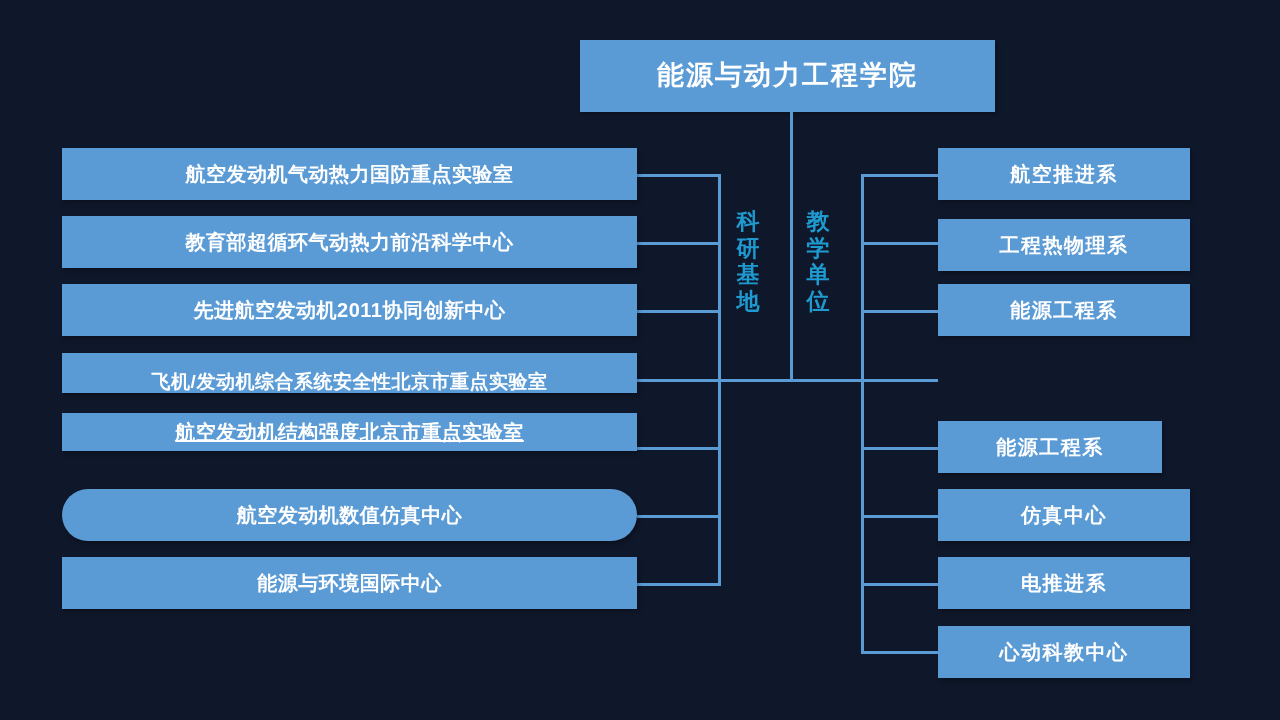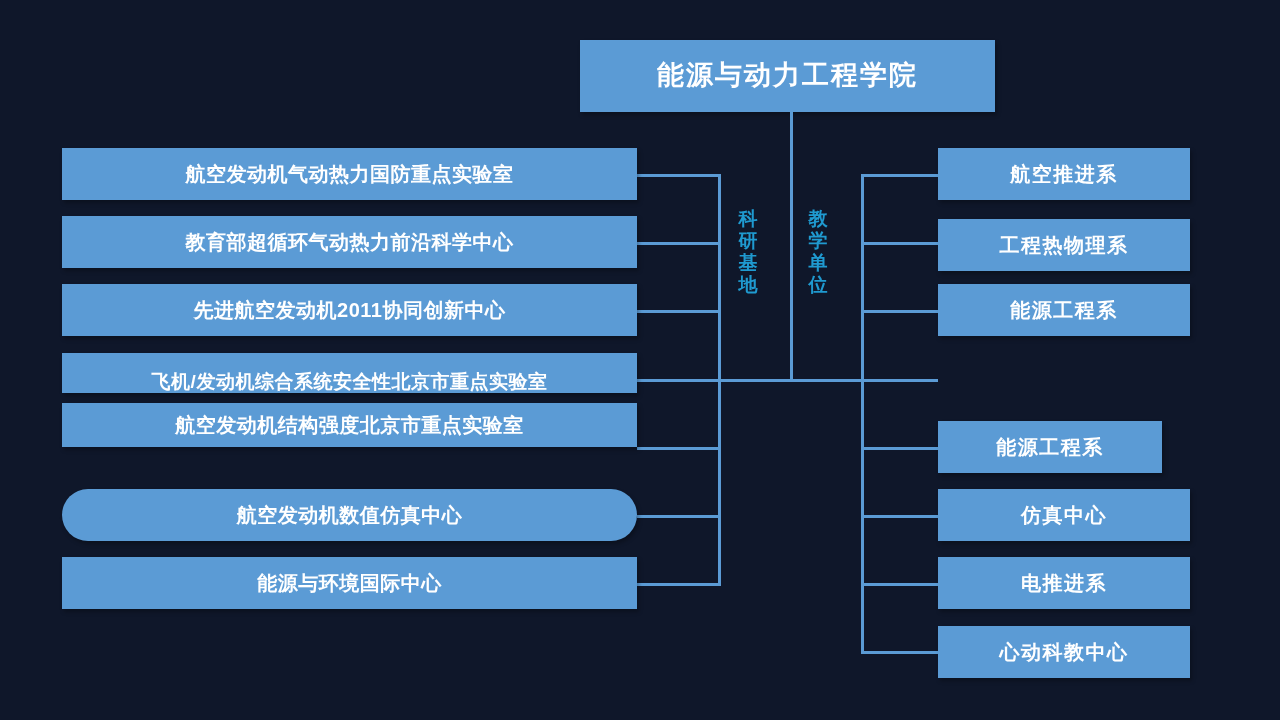--- a/index.html
+++ b/index.html
@@ -53,21 +53,21 @@
     position: absolute;
     background: #5B9BD5;
   }
   .line-v { width: 3px; }
   .line-h { height: 3px; }
 
   
   .vlabel {
     position: absolute;
     color: #1F9AD0;
-    font-size: 19px;
+    font-size: 23px;
     font-weight: 700;
     line-height: 1.16;
     text-align: center;
     width: 28px;
     white-space: normal;
     word-break: break-all;
   }
 </style>
 </head>
 <body>
@@ -111,21 +111,21 @@
   </div>
   <div class="node node-left" style="left:62px; top:216px; width:575px; height:52px;">
     <span>教育部超循环气动热力前沿科学中心</span>
   </div>
   <div class="node node-left" style="left:62px; top:284px; width:575px; height:52px;">
     <span>先进航空发动机2011协同创新中心</span>
   </div>
   <div class="node node-left" style="left:62px; top:353px; width:575px; height:40px; font-size:19px;align-items:flex-end;">
     <span>飞机/发动机综合系统安全性北京市重点实验室</span>
   </div>
-  <div class="node node-left" style="left:62px; top:403px; width:575px; height:44px;">
+  <div class="node node-left" style="left:62px; top:413px; width:575px; height:38px;text-decoration:underline;">
     <span>航空发动机结构强度北京市重点实验室</span>
   </div>
   <div class="node node-left" style="left:62px; top:489px; width:575px; height:52px;border-radius:26px;">
     <span>航空发动机数值仿真中心</span>
   </div>
   <div class="node node-left" style="left:62px; top:557px; width:575px; height:52px;">
     <span>能源与环境国际中心</span>
   </div>
 
   <div class="node node-right" style="left:938px; top:148px; width:252px; height:52px;align-items:center;">

